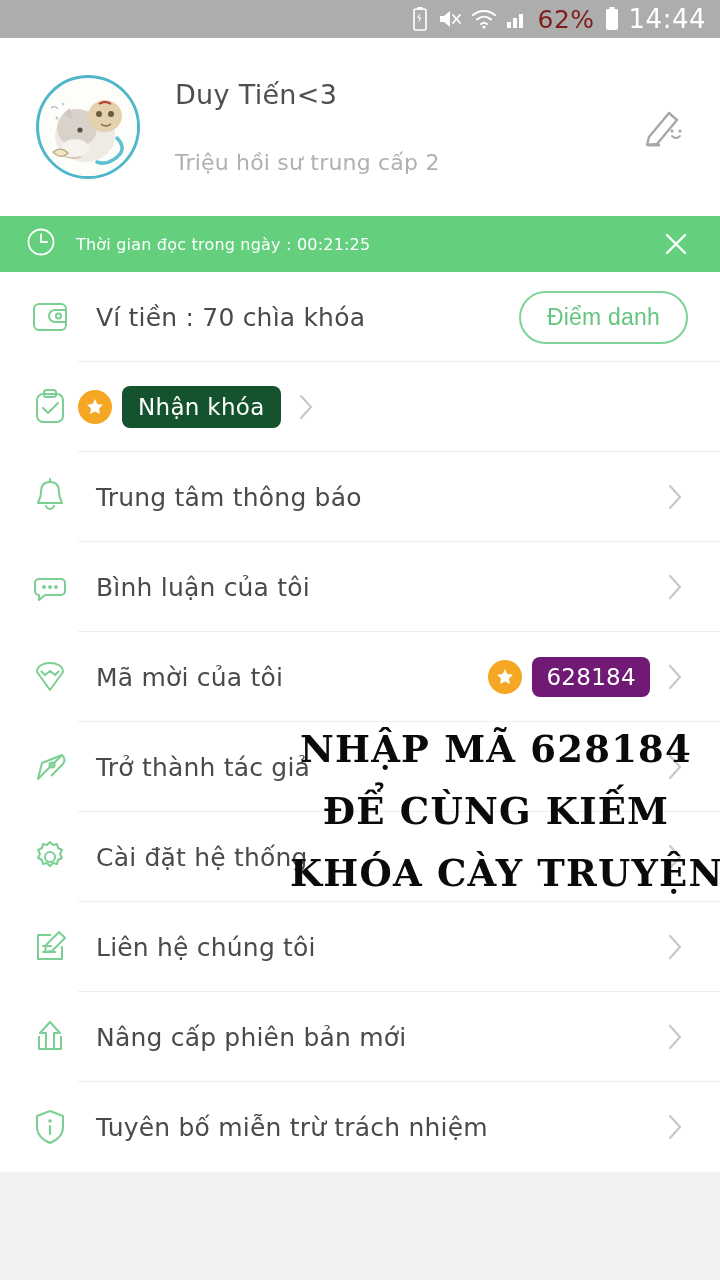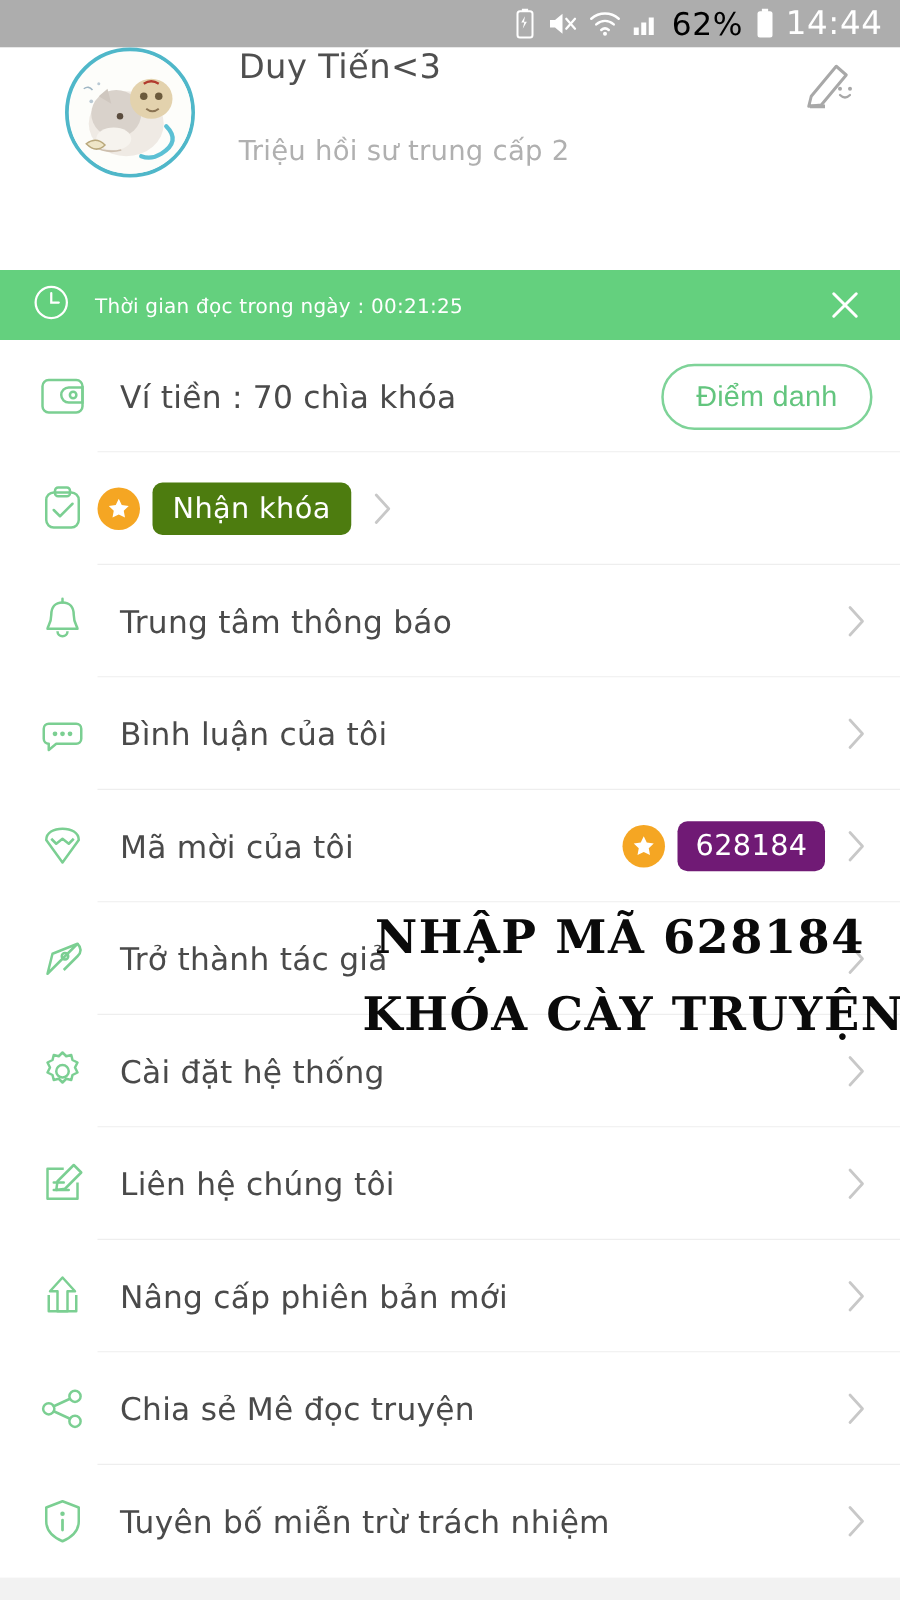--- a/index.html
+++ b/index.html
@@ -9,28 +9,28 @@
     font-family: "DejaVu Sans", "Liberation Sans", sans-serif;
     overflow: hidden;
   }
   .screen { position: relative; width: 720px; height: 1280px; background: #f2f2f2; }
 
   
   .statusbar {
     height: 38px; background: #adadad; display: flex; align-items: center;
     justify-content: flex-end; padding-right: 14px; gap: 9px;
   }
-  .statusbar .sb-text { color: #000000; font-size: 25px; letter-spacing: .5px; font-family: "DejaVu Sans", sans-serif; }
+  .statusbar .sb-text { color: #7f1d1d; font-size: 25px; letter-spacing: .5px; font-family: "DejaVu Sans", sans-serif; }
   .statusbar .sb-time { color: #ffffff; font-size: 26px; letter-spacing: .5px; }
   .sb-ico { display: block; }
 
   
   .profile {
-    height: 178px; background: #ffffff; display: flex; 
-    padding: 0 28px 0 52px; position: relative;
+    height: 178px; background: #ffffff; display: flex; align-items: center;
+    padding: 0 28px 0 36px; position: relative;
   }
   .avatar {
     width: 104px; height: 104px; border-radius: 50%; flex: 0 0 auto;
     border: 3px solid #4fb7c9; background: #fdfdfb; position: relative; overflow: hidden;
   }
   .avatar svg { position: absolute; inset: 0; }
   .profile-txt { margin-left: 35px; flex: 1 1 auto; }
   .p-name { font-size: 27px; color: #4f4f4f; letter-spacing: .3px; }
   .p-sub  { font-size: 22px; color: #b0b0b0; margin-top: 40px; letter-spacing: .2px; }
   .edit-btn { width: 58px; height: 58px; display: flex; align-items: center; justify-content: center; }
@@ -40,38 +40,38 @@
     height: 56px; background: #64d07e; display: flex; align-items: center;
     padding: 0 24px 0 26px; gap: 20px;
   }
   .banner-label { color: #ffffff; font-size: 16px; flex: 1 1 auto; letter-spacing: .2px; }
   .banner-close { width: 40px; height: 40px; display: flex; align-items: center; justify-content: center; }
 
   
   .list { background: #ffffff; }
   .row {
     height: 80px; display: flex; align-items: center; position: relative;
-    padding-left: 22px; padding-right: 22px; background: #ffffff;
+    padding-left: 22px; padding-right: 32px; background: #ffffff;
   }
   .row.tall { height: 90px; }
   .row-icon { width: 56px; flex: 0 0 auto; display: flex; align-items: center; justify-content: center; }
   .row-label { flex: 1 1 auto; margin-left: 18px; font-size: 25px; color: #4a4a4a; letter-spacing: .2px; }
   .row-sep { position: absolute; left: 78px; right: 0; bottom: 0; height: 1px; background: #eeeeee; }
   .chev { width: 26px; flex: 0 0 auto; display: flex; align-items: center; justify-content: center; }
 
   .checkin-btn {
     border: 2px solid #7ed398; color: #63c57e; border-radius: 30px;
     padding: 11px 26px; font-size: 23px; background: #ffffff; letter-spacing: .2px;
   }
   .star-badge {
     width: 34px; height: 34px; border-radius: 50%; background: #f5a623;
     display: flex; align-items: center; justify-content: center; flex: 0 0 auto;
   }
   .pill {
-    background: #4d7c0f; color: #ffffff; border-radius: 8px;
+    background: #14532d; color: #ffffff; border-radius: 8px;
     padding: 8px 16px; font-size: 23px; margin-left: 10px; letter-spacing: .3px;
   }
   .pill.code { background: #701a75; padding: 7px 14px; }
   .row-right { display: flex; align-items: center; margin-right: 12px; }
 
   
   .bottom-gap { height: 22px; background: #f2f2f2; }
 
   
   .overlay {
@@ -341,37 +341,20 @@
       </div>
       <div class="row-label">Nâng cấp phiên bản mới</div>
       <span class="chev">
         <svg width="18" height="30" viewBox="0 0 18 30">
             <path d="M4 4l10 11L4 26" fill="none" stroke="#c8c8c8" stroke-width="2.2" stroke-linecap="round" stroke-linejoin="round"></path>
           </svg>
       </span>
       <div class="row-sep"></div>
     </div>
 
-    <div class="row tall">
-      <div class="row-icon">
-        <svg width="42" height="42" viewBox="0 0 42 42">
-            <circle cx="10" cy="21" r="4.5" fill="none" stroke="#7bcf92" stroke-width="2"></circle>
-            <circle cx="31" cy="11" r="4.5" fill="none" stroke="#7bcf92" stroke-width="2"></circle>
-            <circle cx="31" cy="31" r="4.5" fill="none" stroke="#7bcf92" stroke-width="2"></circle>
-            <path d="M14 19l13-6M14 23l13 6" stroke="#7bcf92" stroke-width="2" stroke-linecap="round"></path>
-          </svg>
-      </div>
-      <div class="row-label">Chia sẻ Mê đọc truyện</div>
-      <span class="chev">
-        <svg width="18" height="30" viewBox="0 0 18 30">
-            <path d="M4 4l10 11L4 26" fill="none" stroke="#c8c8c8" stroke-width="2.2" stroke-linecap="round" stroke-linejoin="round"></path>
-          </svg>
-      </span>
-      <div class="row-sep"></div>
-    </div>
 
     <div class="row tall">
       <div class="row-icon">
         <svg width="42" height="42" viewBox="0 0 42 42">
             <path d="M21 5 L34 10 v11 c0 8-6 13-13 16 -7-3-13-8-13-16 V10z" fill="none" stroke="#7bcf92" stroke-width="2" stroke-linejoin="round"></path>
             <circle cx="21" cy="15" r="1.8" fill="#7bcf92"></circle>
             <path d="M21 20v8" stroke="#7bcf92" stroke-width="2.2" stroke-linecap="round"></path>
           </svg>
       </div>
       <div class="row-label">Tuyên bố miễn trừ trách nhiệm</div>
@@ -380,16 +363,17 @@
             <path d="M4 4l10 11L4 26" fill="none" stroke="#c8c8c8" stroke-width="2.2" stroke-linecap="round" stroke-linejoin="round"></path>
           </svg>
       </span>
     </div>
   </div>
 
   <div class="bottom-gap"></div>
 
   <div class="overlay">
     <div class="ov-line">NHẬP MÃ 628184</div>
+    <div class="ov-line">ĐỂ CÙNG KIẾM</div>
     <div class="ov-line">KHÓA CÀY TRUYỆN</div>
   </div>
 
 </div>
 
 </body></html>

